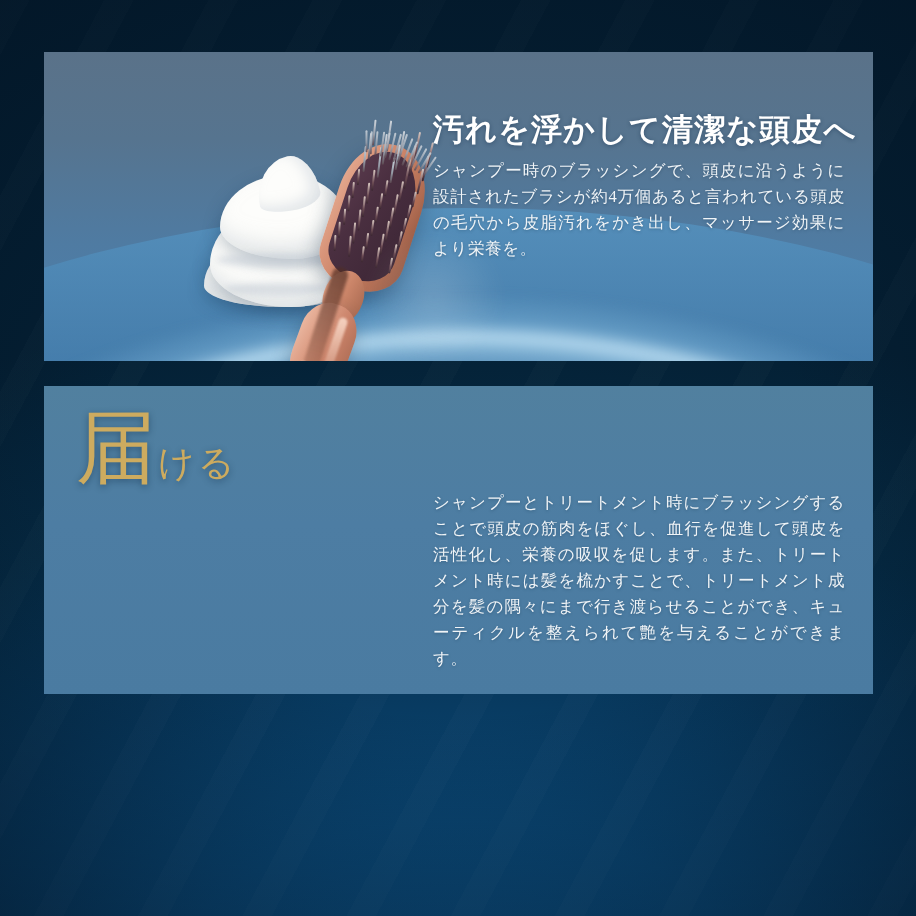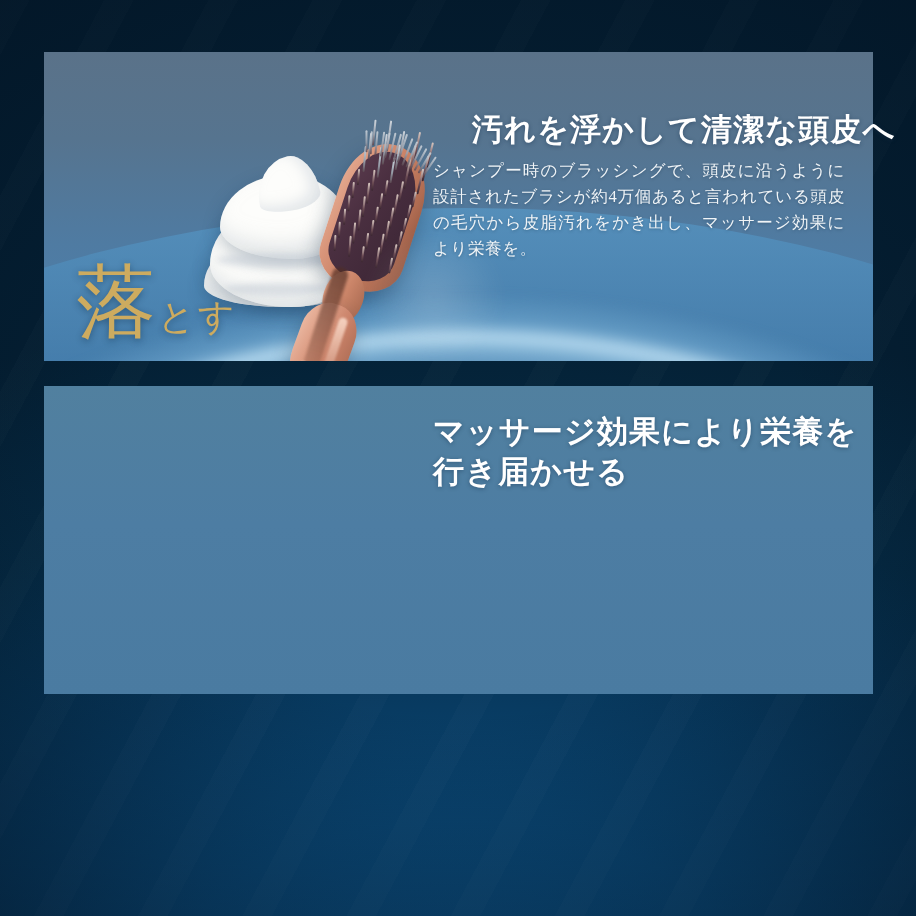--- a/index.html
+++ b/index.html
@@ -101,21 +101,21 @@
     position:absolute;
     color:#f0f4f7;
     font-size:16.5px;
     letter-spacing:0.6px;
     line-height:1.58;
     text-align:justify;
     text-justify:inter-character;
     font-family:"Liberation Serif","DejaVu Serif",serif;
     text-shadow:0 1px 3px rgba(20,45,70,.35);
   }
-  #title-1{left:433px;top:110px;margin-left:39px;}
+  #title-1{left:433px;top:110px;}
   #body-1 {left:433px;top:158px;width:412px;}
   #title-2{left:433px;top:412px;}
   #body-2 {left:433px;top:490px;width:412px;}
 
   
   #caption{
     position:absolute;left:57px;top:742px;width:830px;
     color:#ffffff;
     font-size:17.5px;
     line-height:1.80;
@@ -298,25 +298,24 @@
     </div>
 
   </div>
 
   <div class="panel" id="panel-bottom">
 
     
 
   </div>
 
-  <div class="deco" id="deco-otosu">
-    <span class="big">落</span><span class="small">とす</span>
+
+  <div class="deco" id="deco-todokeru">
+    <span class="big">届</span><span class="small">ける</span>
   </div>
-
 
   <div class="ttl" id="title-1">汚れを浮かして清潔な頭皮へ</div>
   <div class="body" id="body-1">シャンプー時のブラッシングで、頭皮に沿うように設計されたブラシが約4万個あると言われている頭皮の毛穴から皮脂汚れをかき出し、マッサージ効果により栄養を。</div>
 
-  <div class="ttl" id="title-2">マッサージ効果により栄養を
-行き届かせる</div>
+  <div class="body" id="body-2">シャンプーとトリートメント時にブラッシングすることで頭皮の筋肉をほぐし、血行を促進して頭皮を活性化し、栄養の吸収を促します。また、トリートメント時には髪を梳かすことで、トリートメント成分を髪の隅々にまで行き渡らせることができ、キューティクルを整えられて艶を与えることができます。</div>
 
 
 </div>
 
 </body></html>

